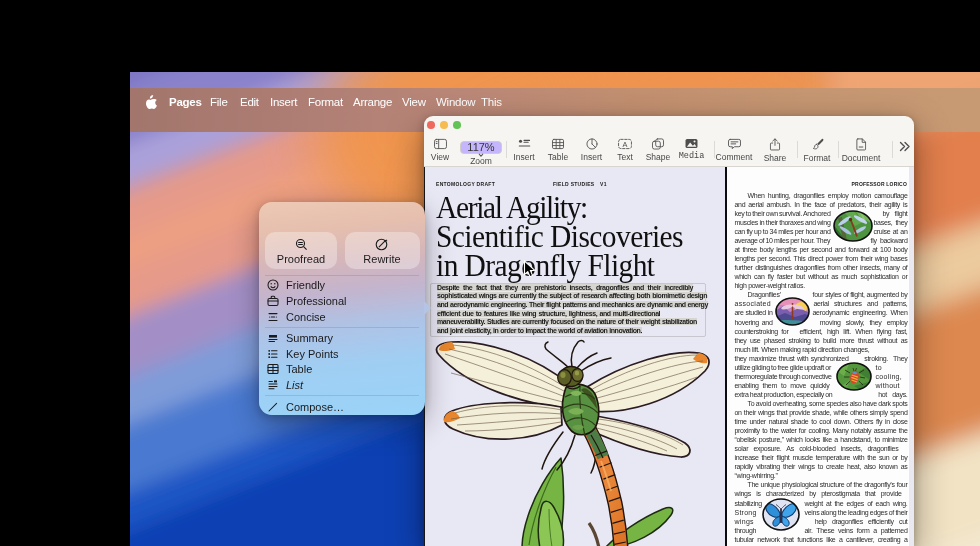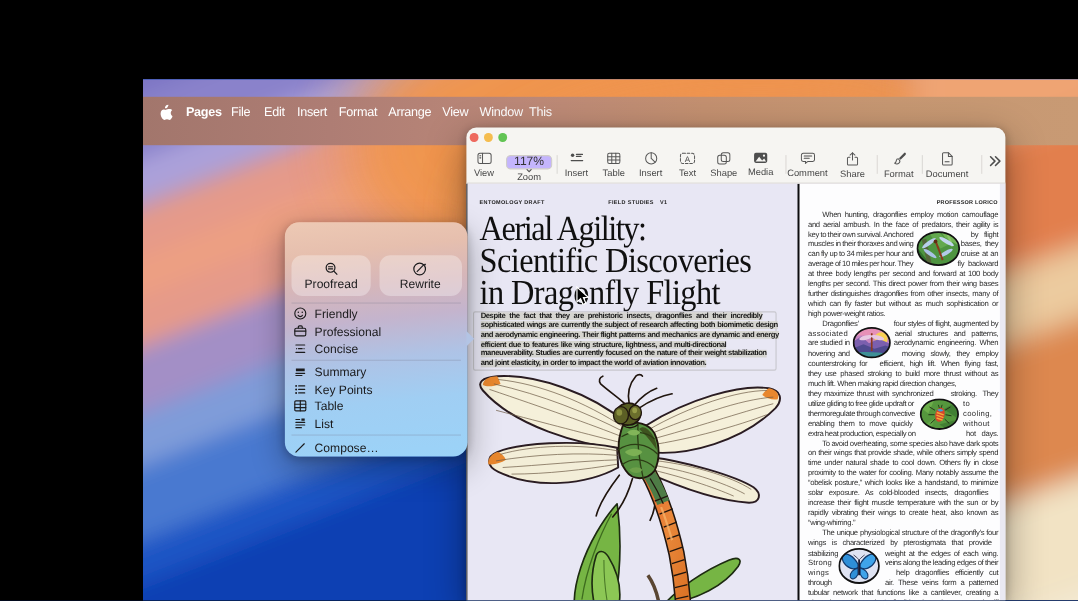--- a/index.html
+++ b/index.html
@@ -147,21 +147,21 @@
           </svg>
           <span class="lbl">Text</span>
         </div>
 <div class="titem" style="left:214px;top:3.5px;width:40px;">
           <svg width="14" height="13" viewBox="0 0 14 13">
             <rect x="4.5" y="1" width="8.5" height="8.5" rx="2" stroke="#565656" stroke-width="1" fill="none" stroke-linecap="round" stroke-linejoin="round"></rect>
             <rect x="1" y="3.5" width="8.5" height="8.5" rx="2" stroke="#565656" stroke-width="1" fill="none" stroke-linecap="round" stroke-linejoin="round"></rect>
           </svg>
           <span class="lbl">Shape</span>
         </div>
-<div class="titem" style="left:247.5px;top:3.5px;width:40px;">
+<div class="titem" style="left:247.5px;top:3.5px;width:40px;font-family:Liberation Mono, monospace;">
           <svg width="15" height="12" viewBox="0 0 15 12">
             <rect x="1" y="1" width="13" height="10" rx="1.8" fill="#4e4e4e"></rect>
             <circle cx="10.8" cy="3.8" r="1.1" fill="#f6f5f2"></circle>
             <path d="M2.5 9.5 6 5l3 3.5 2-2 1.8 3z" fill="#f6f5f2"></path>
           </svg>
           <span class="lbl">Media</span>
         </div>
 <div class="titem" style="left:290px;top:3.5px;width:40px;">
           <svg width="15" height="13" viewBox="0 0 15 13">
             <path d="M2.8 1.5h9.4a1.8 1.8 0 0 1 1.8 1.8v4.4a1.8 1.8 0 0 1-1.8 1.8H7.5L5 11.5 5.2 9.5H2.8A1.8 1.8 0 0 1 1 7.7V3.3a1.8 1.8 0 0 1 1.8-1.8z" stroke="#565656" stroke-width="1" fill="none" stroke-linecap="round" stroke-linejoin="round"></path>
@@ -532,21 +532,21 @@
 <div class="prow" style="top:145.5px;"><svg width="12" height="12" viewBox="0 0 12 12">
           <circle cx="2.2" cy="2.8" r=".9" fill="#1b1b1d"></circle>
           <circle cx="2.2" cy="6" r=".9" fill="#1b1b1d"></circle>
           <circle cx="2.2" cy="9.2" r=".9" fill="#1b1b1d"></circle>
           <path d="M4.5 2.8H10M4.5 6H10M4.5 9.2H10" stroke="#1b1b1d" stroke-width="1.05" fill="none" stroke-linecap="round" stroke-linejoin="round"></path>
         </svg><span>Key Points</span></div>
 <div class="prow" style="top:161px;"><svg width="12" height="12" viewBox="0 0 12 12">
           <rect x="1" y="1.5" width="10" height="9" rx="1" stroke="#1b1b1d" stroke-width="1.05" fill="none" stroke-linecap="round" stroke-linejoin="round"></rect>
           <path d="M1 4.5h10M1 7.5h10M6 1.5v9" stroke="#1b1b1d" stroke-width="1.05" fill="none" stroke-linecap="round" stroke-linejoin="round"></path>
         </svg><span>Table</span></div>
-<div class="prow" style="top:176.5px;"><svg width="12" height="12" viewBox="0 0 12 12">
+<div class="prow" style="top:176.5px;font-style:italic;"><svg width="12" height="12" viewBox="0 0 12 12">
           <path d="M2 2.4h3.4M2 5h8M2 7.4h8M2 9.8h5" stroke="#1b1b1d" stroke-width="1.05" fill="none" stroke-linecap="round" stroke-linejoin="round"></path>
           <path d="M7 2.4h3" stroke="#1b1b1d" stroke-width="2"></path>
         </svg><span>List</span></div>
 <div class="prow" style="top:198.5px;"><svg width="12" height="12" viewBox="0 0 12 12">
           <path d="M2 10 9.6 2.4" stroke="#1b1b1d" stroke-width="1.05" fill="none" stroke-linecap="round" stroke-linejoin="round"></path>
         </svg><span>Compose…</span></div>
     <div class="psep" style="top:125px;"></div>
     <div class="psep" style="top:192.5px;"></div>
   </div>
   <div id="popuparrow"></div>

